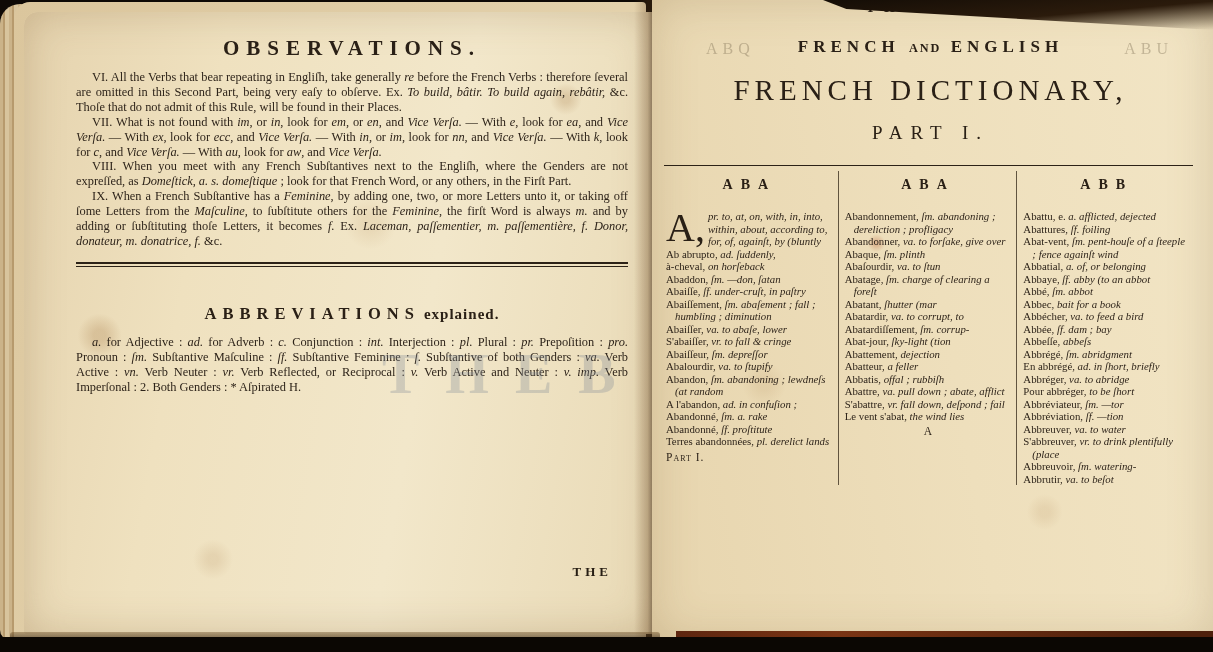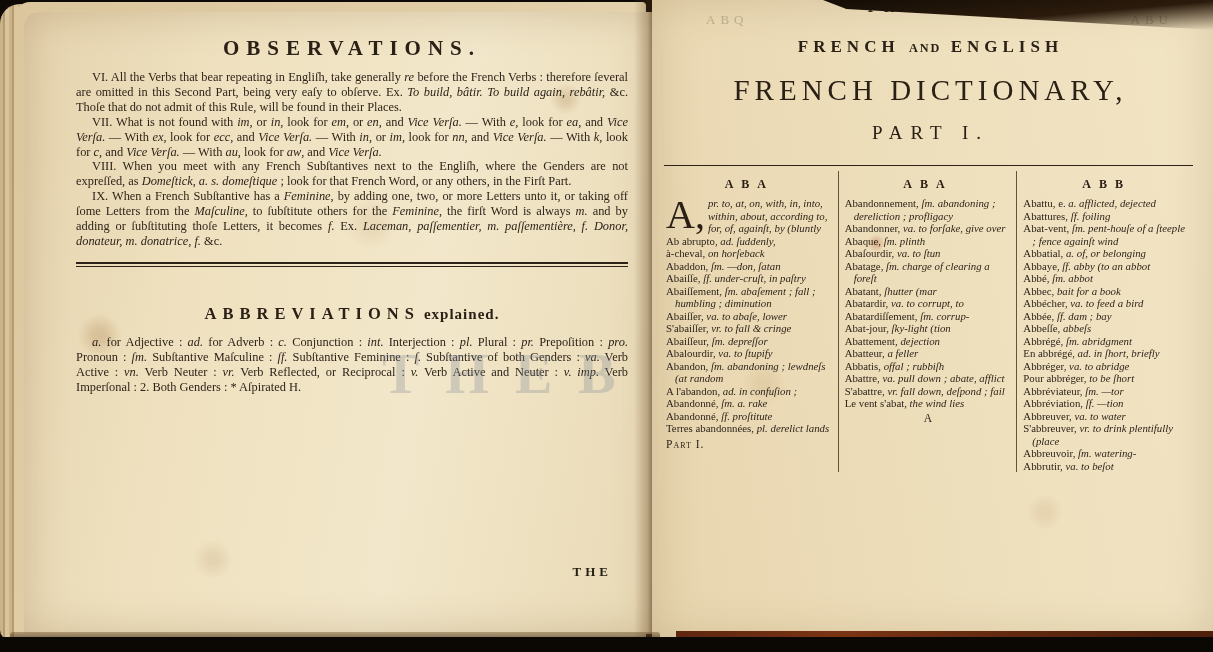--- a/index.html
+++ b/index.html
@@ -62,27 +62,27 @@
     font-weight:bold;color:#261d13;}
   
   .rp-inner{position:absolute;left:6px;right:10px;top:0;color:#2e241a;}
   .title-block{text-align:center;color:#2a2016;}
   .t1{font-size:14px;letter-spacing:9px;font-weight:bold;}
   .t2{margin-top:21px;font-size:17px;letter-spacing:5px;font-weight:bold;}
   .t3{margin-top:17px;font-size:29px;letter-spacing:5px;}
   .t4{margin-top:15px;font-size:19px;letter-spacing:8px;}
   .t5{margin-top:24px;font-size:14.5px;}
   .title-rule{margin:21px 10px 0 6px;border-top:1.6px solid #2c2217;}
-  .ghost{position:absolute;font-size:13px;letter-spacing:5px;color:rgba(110,95,70,.35);top:12px;}
+  .ghost{position:absolute;font-size:16px;letter-spacing:5px;color:rgba(110,95,70,.35);top:40px;}
   .ghost.gl{left:54px;} .ghost.gr{right:40px;}
   .dict{display:flex;margin-top:5px;padding:0 8px 0 2px;}
   .dict-col{flex:1;padding:0 5px 0 6px;min-width:0;}
   .dict-col + .dict-col{border-left:1px solid #4133229;border-left:1px solid rgba(50,38,22,.75);}
-  .col-header{text-align:center;font-size:12px;letter-spacing:8px;font-weight:bold;
-    margin:6px 0 5px;color:#2a2016;}
+  .col-header{text-align:center;font-size:14px;letter-spacing:8px;font-weight:bold;
+    margin:6px 0 17px;color:#2a2016;}
   .entries{font-size:10.8px;line-height:12.5px;}
   .entry{padding-left:9px;text-indent:-9px;}
   .lead{font-size:10.8px;line-height:12.5px;}
   .dropcap{float:left;font-size:40px;line-height:32px;padding:2px 3px 0 0;color:#2a2016;}
   .col-footer{margin-top:3px;font-size:11.5px;font-variant:small-caps;letter-spacing:1px;}
   .signature{margin-top:2px;text-align:center;font-size:11.5px;}
   
   .watermark{position:absolute;left:382px;top:342px;font-size:56px;font-weight:bold;
     letter-spacing:26px;color:rgba(125,135,150,.30);pointer-events:none;z-index:5;}
 </style>

